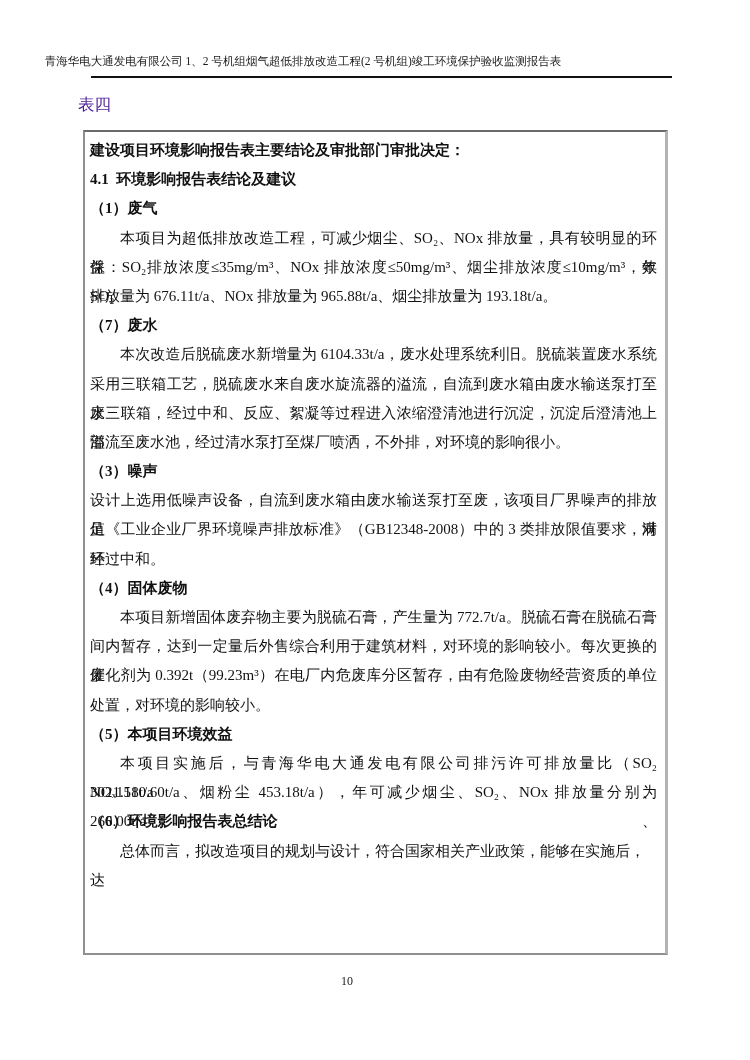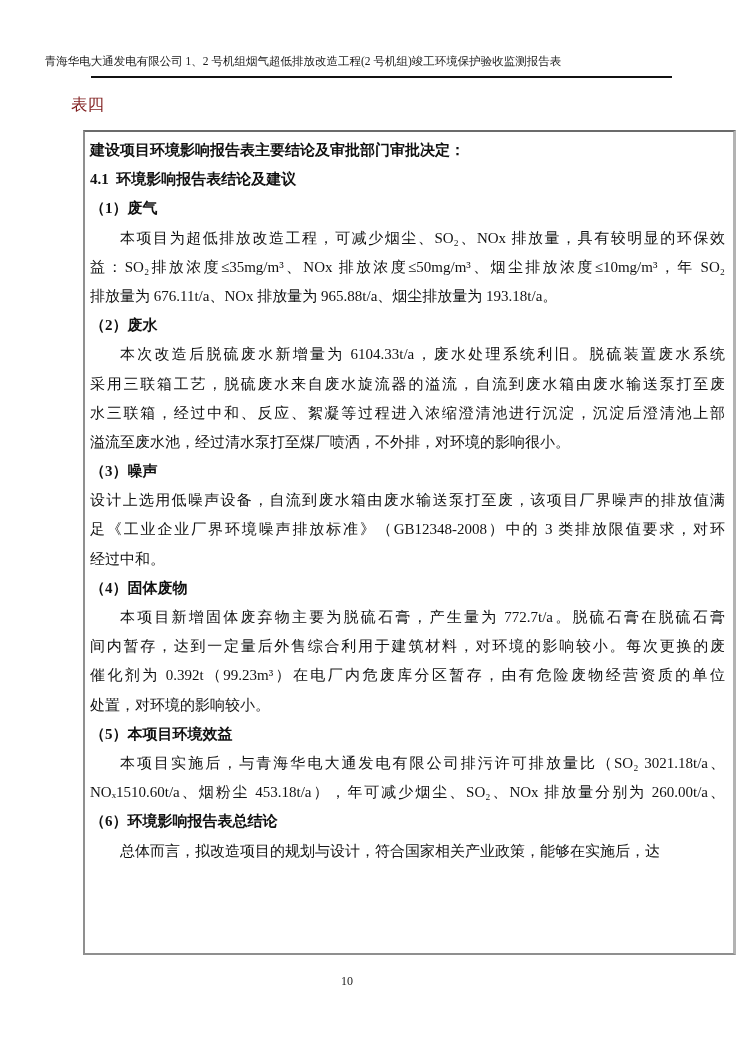--- a/index.html
+++ b/index.html
@@ -9,24 +9,24 @@
   }
   .header-title {
     position:absolute; top:54px; left:0; width:606px;
     text-align:center; font-size:11.5px; color:#1a1a1a; white-space:pre-wrap;
   }
   .header-rule {
     position:absolute; top:76px; left:91px; width:581px; height:0;
     border-top:2px solid #111;
   }
   .table-label {
-    position:absolute; top:94px; left:71px; font-size:16.5px; color:#7f1d1d;
+    position:absolute; top:94px; left:78px; font-size:16.5px; color:#4c1d95;
   }
   .content-box {
-    position:absolute; top:130px; left:83px; width:653px; height:825px;
+    position:absolute; top:130px; left:83px; width:585px; height:825px;
     box-sizing:border-box;
     border-top:2px solid #6b6b6b;
     border-left:2px solid #8f8f8f;
     border-right:3px solid #b3b3b3;
     border-bottom:2px solid #8f8f8f;
     padding:4px 8px 0 5px;
     overflow:hidden;
   }
   .line {
     font-size:15px; line-height:29.2px; height:29.2px;
@@ -49,21 +49,21 @@
 <div class="header-rule"></div>
 <div class="table-label">表四</div>
 
 <div class="content-box">
     <div class="line title">建设项目环境影响报告表主要结论及审批部门审批决定：</div>
     <div class="line h1">4.1  环境影响报告表结论及建议</div>
     <div class="line h3">（1）废气</div>
     <div class="line jl ind">本项目为超低排放改造工程，可减少烟尘、SO₂、NOx 排放量，具有较明显的环保效</div>
     <div class="line jl">益：SO₂排放浓度≤35mg/m³、NOx 排放浓度≤50mg/m³、烟尘排放浓度≤10mg/m³，年 SO₂</div>
     <div class="line">排放量为 676.11t/a、NOx 排放量为 965.88t/a、烟尘排放量为 193.18t/a。</div>
-    <div class="line h3">（2）废水</div>
+    <div class="line h3">（7）废水</div>
     <div class="line jl ind">本次改造后脱硫废水新增量为 6104.33t/a，废水处理系统利旧。脱硫装置废水系统</div>
     <div class="line jl">采用三联箱工艺，脱硫废水来自废水旋流器的溢流，自流到废水箱由废水输送泵打至废</div>
     <div class="line jl">水三联箱，经过中和、反应、絮凝等过程进入浓缩澄清池进行沉淀，沉淀后澄清池上部</div>
     <div class="line">溢流至废水池，经过清水泵打至煤厂喷洒，不外排，对环境的影响很小。</div>
     <div class="line h3">（3）噪声</div>
     <div class="line jl">设计上选用低噪声设备，自流到废水箱由废水输送泵打至废，该项目厂界噪声的排放值满</div>
     <div class="line jl">足《工业企业厂界环境噪声排放标准》（GB12348-2008）中的 3 类排放限值要求，对环</div>
     <div class="line">经过中和。</div>
     <div class="line h3">（4）固体废物</div>
     <div class="line jl ind">本项目新增固体废弃物主要为脱硫石膏，产生量为 772.7t/a。脱硫石膏在脱硫石膏</div>

